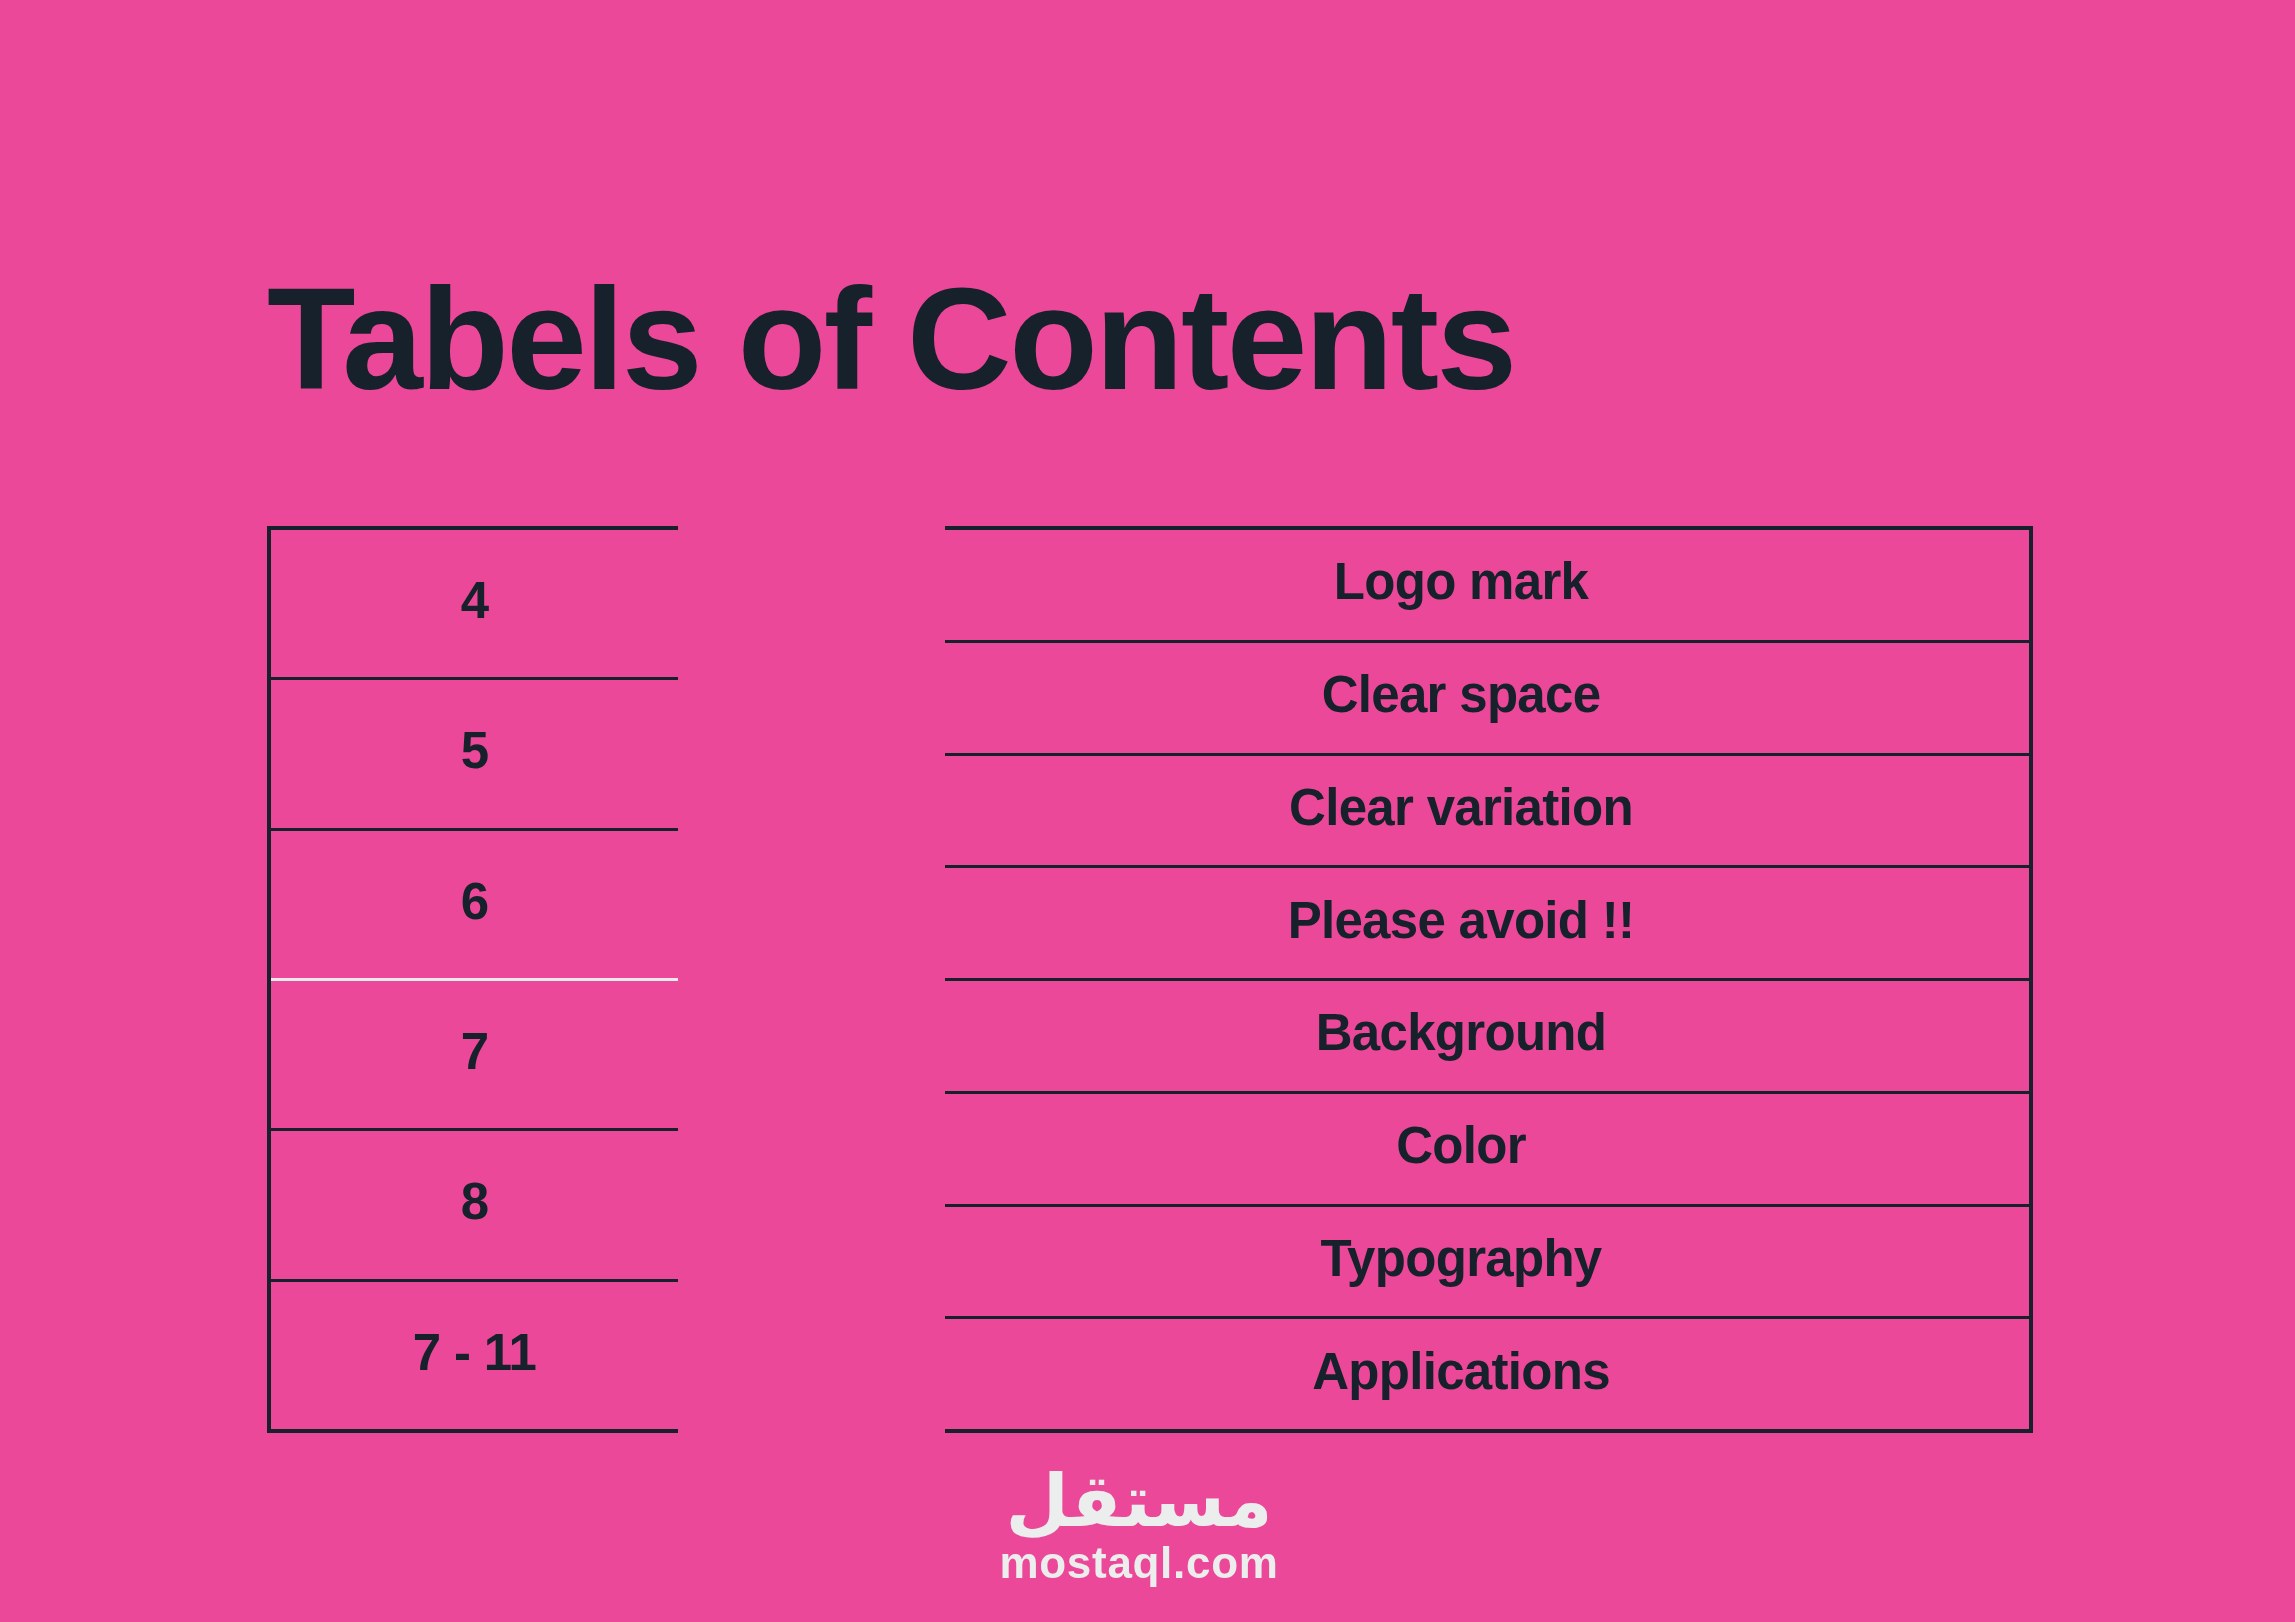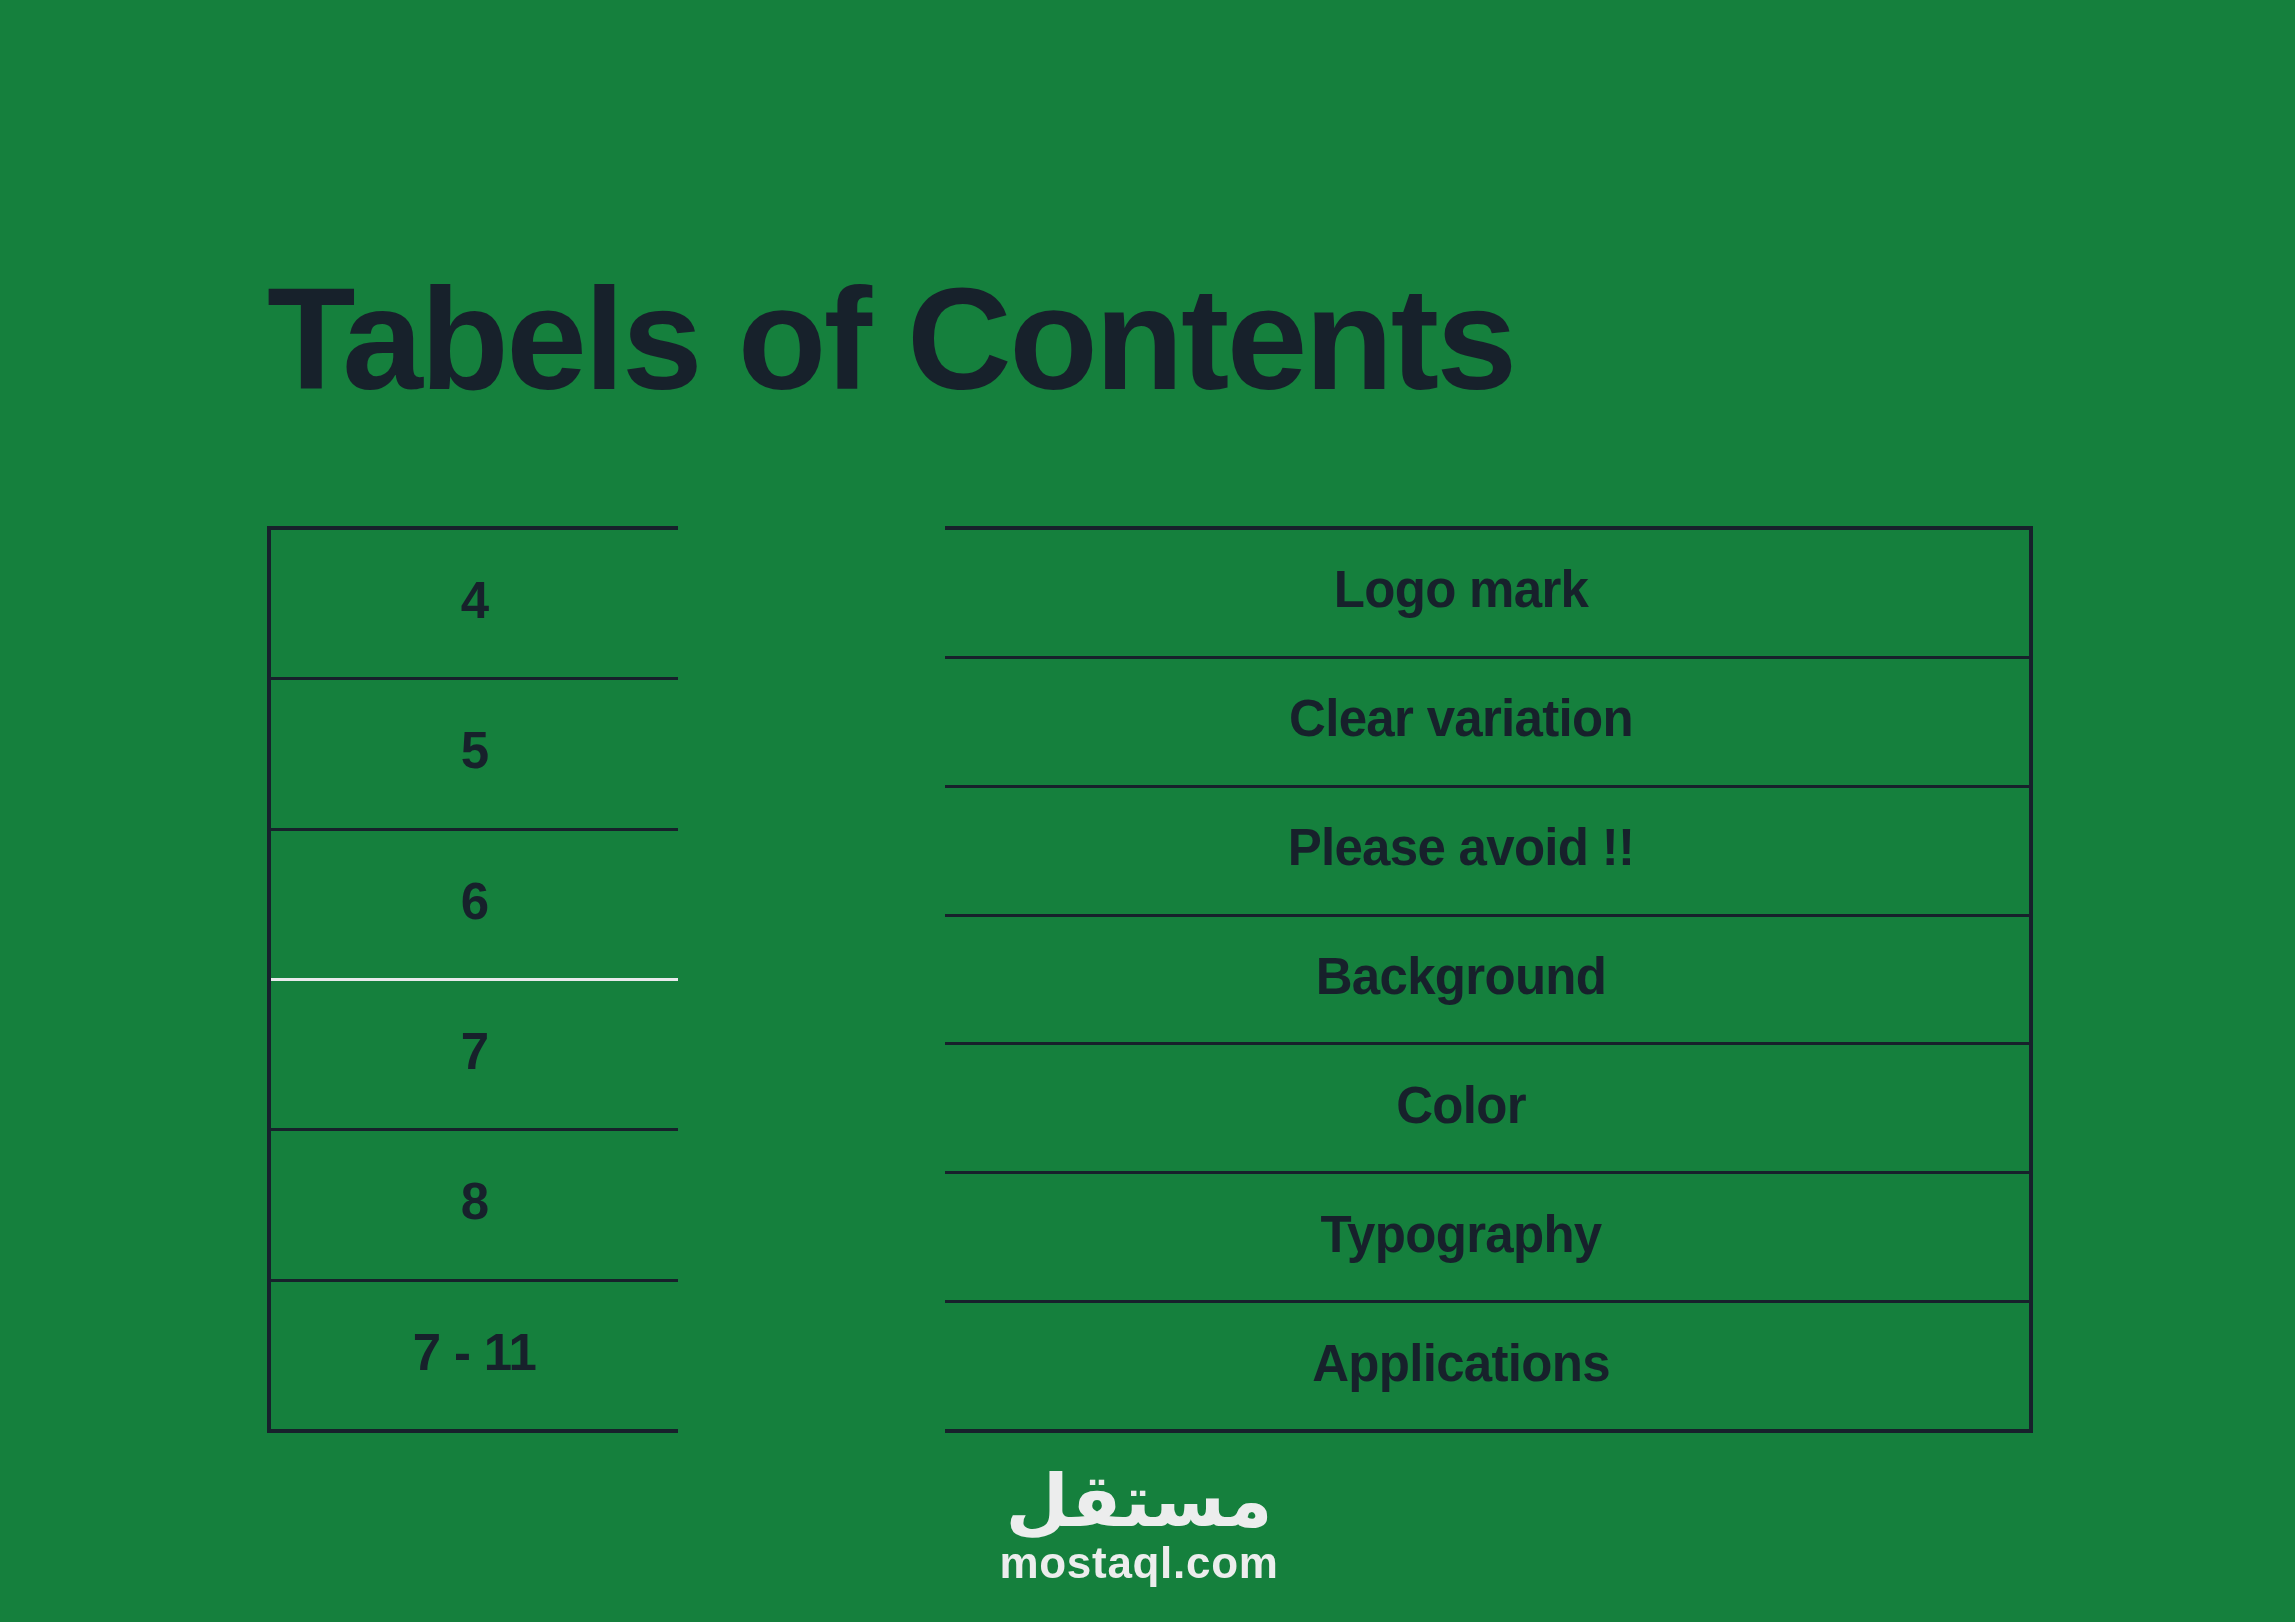--- a/index.html
+++ b/index.html
@@ -13,21 +13,21 @@
     height: 1623px;
     position: relative;
     overflow: hidden;
     font-family: "Liberation Sans", "DejaVu Sans", sans-serif;
     -webkit-font-smoothing: antialiased;
   }
 
   .page {
     position: absolute;
     inset: 0;
-    background: #15803d;
+    background: #ec4899;
     padding-left: 16px;
   }
 
   
   .page-title {
     position: absolute;
     left: 267px;
     top: 169px;
     font-size: 145px;
     line-height: 1.02;
@@ -167,20 +167,23 @@
       <div class="toc-row">
         <span class="toc-page-num">7 - 11</span>
       </div>
     </div>
 
     <div class="toc-col-right">
       <div class="toc-row">
         <span class="toc-section-name">Logo mark</span>
       </div>
       <div class="toc-row">
+        <span class="toc-section-name">Clear space</span>
+      </div>
+      <div class="toc-row">
         <span class="toc-section-name">Clear variation</span>
       </div>
       <div class="toc-row">
         <span class="toc-section-name">Please avoid !!</span>
       </div>
       <div class="toc-row">
         <span class="toc-section-name">Background</span>
       </div>
       <div class="toc-row">
         <span class="toc-section-name">Color</span>

